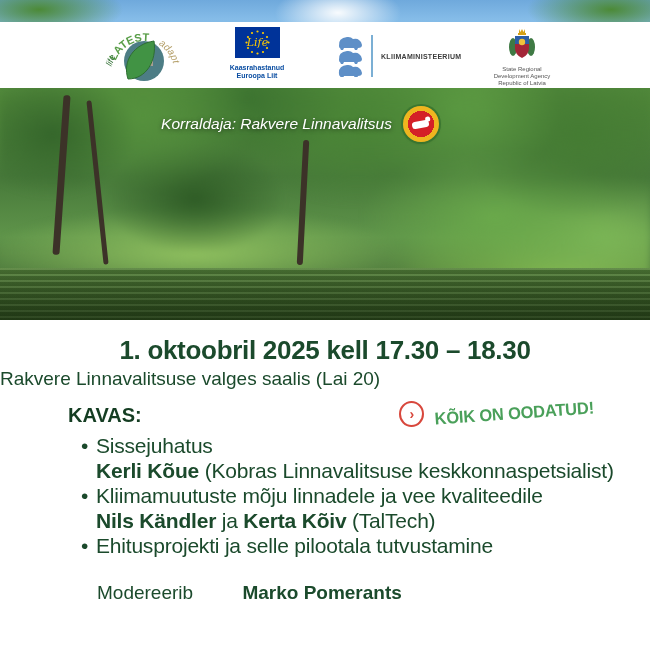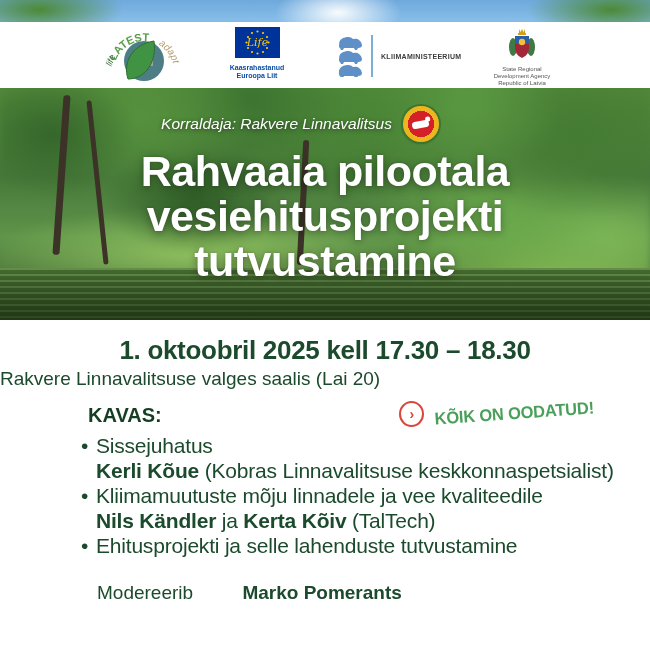--- a/index.html
+++ b/index.html
@@ -60,21 +60,21 @@
 
   
   .title{position:absolute;top:149px;left:0;width:650px;text-align:center;color:#ffffff;
     font-size:43px;font-weight:bold;line-height:45px;letter-spacing:-0.5px;
     text-shadow:0 2px 8px rgba(0,0,0,.35), 0 0 2px rgba(0,0,0,.2);}
 
   
   .content{position:absolute;top:320px;left:0;width:650px;height:330px;background:#ffffff;color:#1b4a2c;}
   .datetime{margin-top:15px;text-align:center;font-size:26px;font-weight:bold;letter-spacing:-0.3px;line-height:30px;color:#1b4a2c;}
   .location{margin-top:2px;text-align:left;font-size:19px;line-height:24px;color:#1b4a2c;}
-  .kavas-row{position:relative;margin:12px 0 0 88px;height:25px;}
+  .kavas-row{position:relative;margin:12px 0 0 68px;height:25px;}
   .kavas-heading{font-size:20px;font-weight:bold;color:#143d22;line-height:25px;}
   .callout{position:absolute;top:-2px;right:53px;display:flex;align-items:center;gap:8px;}
   .callout-icon{width:21px;height:21px;border:2.5px solid #d8473c;border-radius:50%;color:#d8473c;
     display:flex;align-items:center;justify-content:center;font-size:14px;font-weight:bold;padding-bottom:1px;box-sizing:content-box;}
   .callout-text{font-size:17px;font-weight:bold;color:#4aa05a;transform:rotate(-4deg) scaleX(.97);letter-spacing:-0.2px;white-space:nowrap;}
   .agenda-list{list-style:none;margin:5px 0 0;padding:0 10px 0 96px;font-size:21px;line-height:25px;letter-spacing:-0.2px;}
   .agenda-item{position:relative;}
   .agenda-item::before{content:"\2022";position:absolute;left:-15px;top:0;}
   .speaker{font-weight:bold;}
   .moderator{margin:24px 0 0 97px;font-size:19px;color:#1b4a2c;}
@@ -170,25 +170,20 @@
     </div>
   </div>
 
   <div class="organizer">
     <span class="organizer-text">Korraldaja: Rakvere Linnavalitsus</span>
     <span class="badge">
       <span class="tarvas"></span>
     </span>
   </div>
 
-  <div class="title">
-    <div>Rahvaaia pilootala</div>
-    <div>vesiehitusprojekti</div>
-    <div>tutvustamine</div>
-  </div>
 
   <div class="content">
     <div class="datetime">1. oktoobril 2025 kell 17.30 – 18.30</div>
     <div class="location">Rakvere Linnavalitsuse valges saalis (Lai 20)</div>
 
     <div class="kavas-row">
       <span class="kavas-heading">KAVAS:</span>
       <span class="callout">
         <span class="callout-icon">
             <span>›</span>
@@ -200,20 +195,20 @@
     <ul class="agenda-list">
       <li class="agenda-item">
         <div class="topic">Sissejuhatus</div>
         <div class="speaker-line"><span class="speaker">Kerli Kõue</span><span></span><span class="speaker"></span><span> (Kobras Linnavalitsuse keskkonnaspetsialist)</span></div>
       </li>
       <li class="agenda-item">
         <div class="topic">Kliimamuutuste mõju linnadele ja vee kvaliteedile</div>
         <div class="speaker-line"><span class="speaker">Nils Kändler</span><span> ja </span><span class="speaker">Kerta Kõiv</span><span> (TalTech)</span></div>
       </li>
       <li class="agenda-item">
-        <div class="topic">Ehitusprojekti ja selle lahenduste tutvustamine</div>
+        <div class="topic">Ehitusprojekti ja selle pilootala tutvustamine</div>
       </li>
     </ul>
 
     <div class="moderator"><span>Modereerib </span><span class="speaker">Marko Pomerants</span></div>
   </div>
 
 </div>
 
 </body></html>

